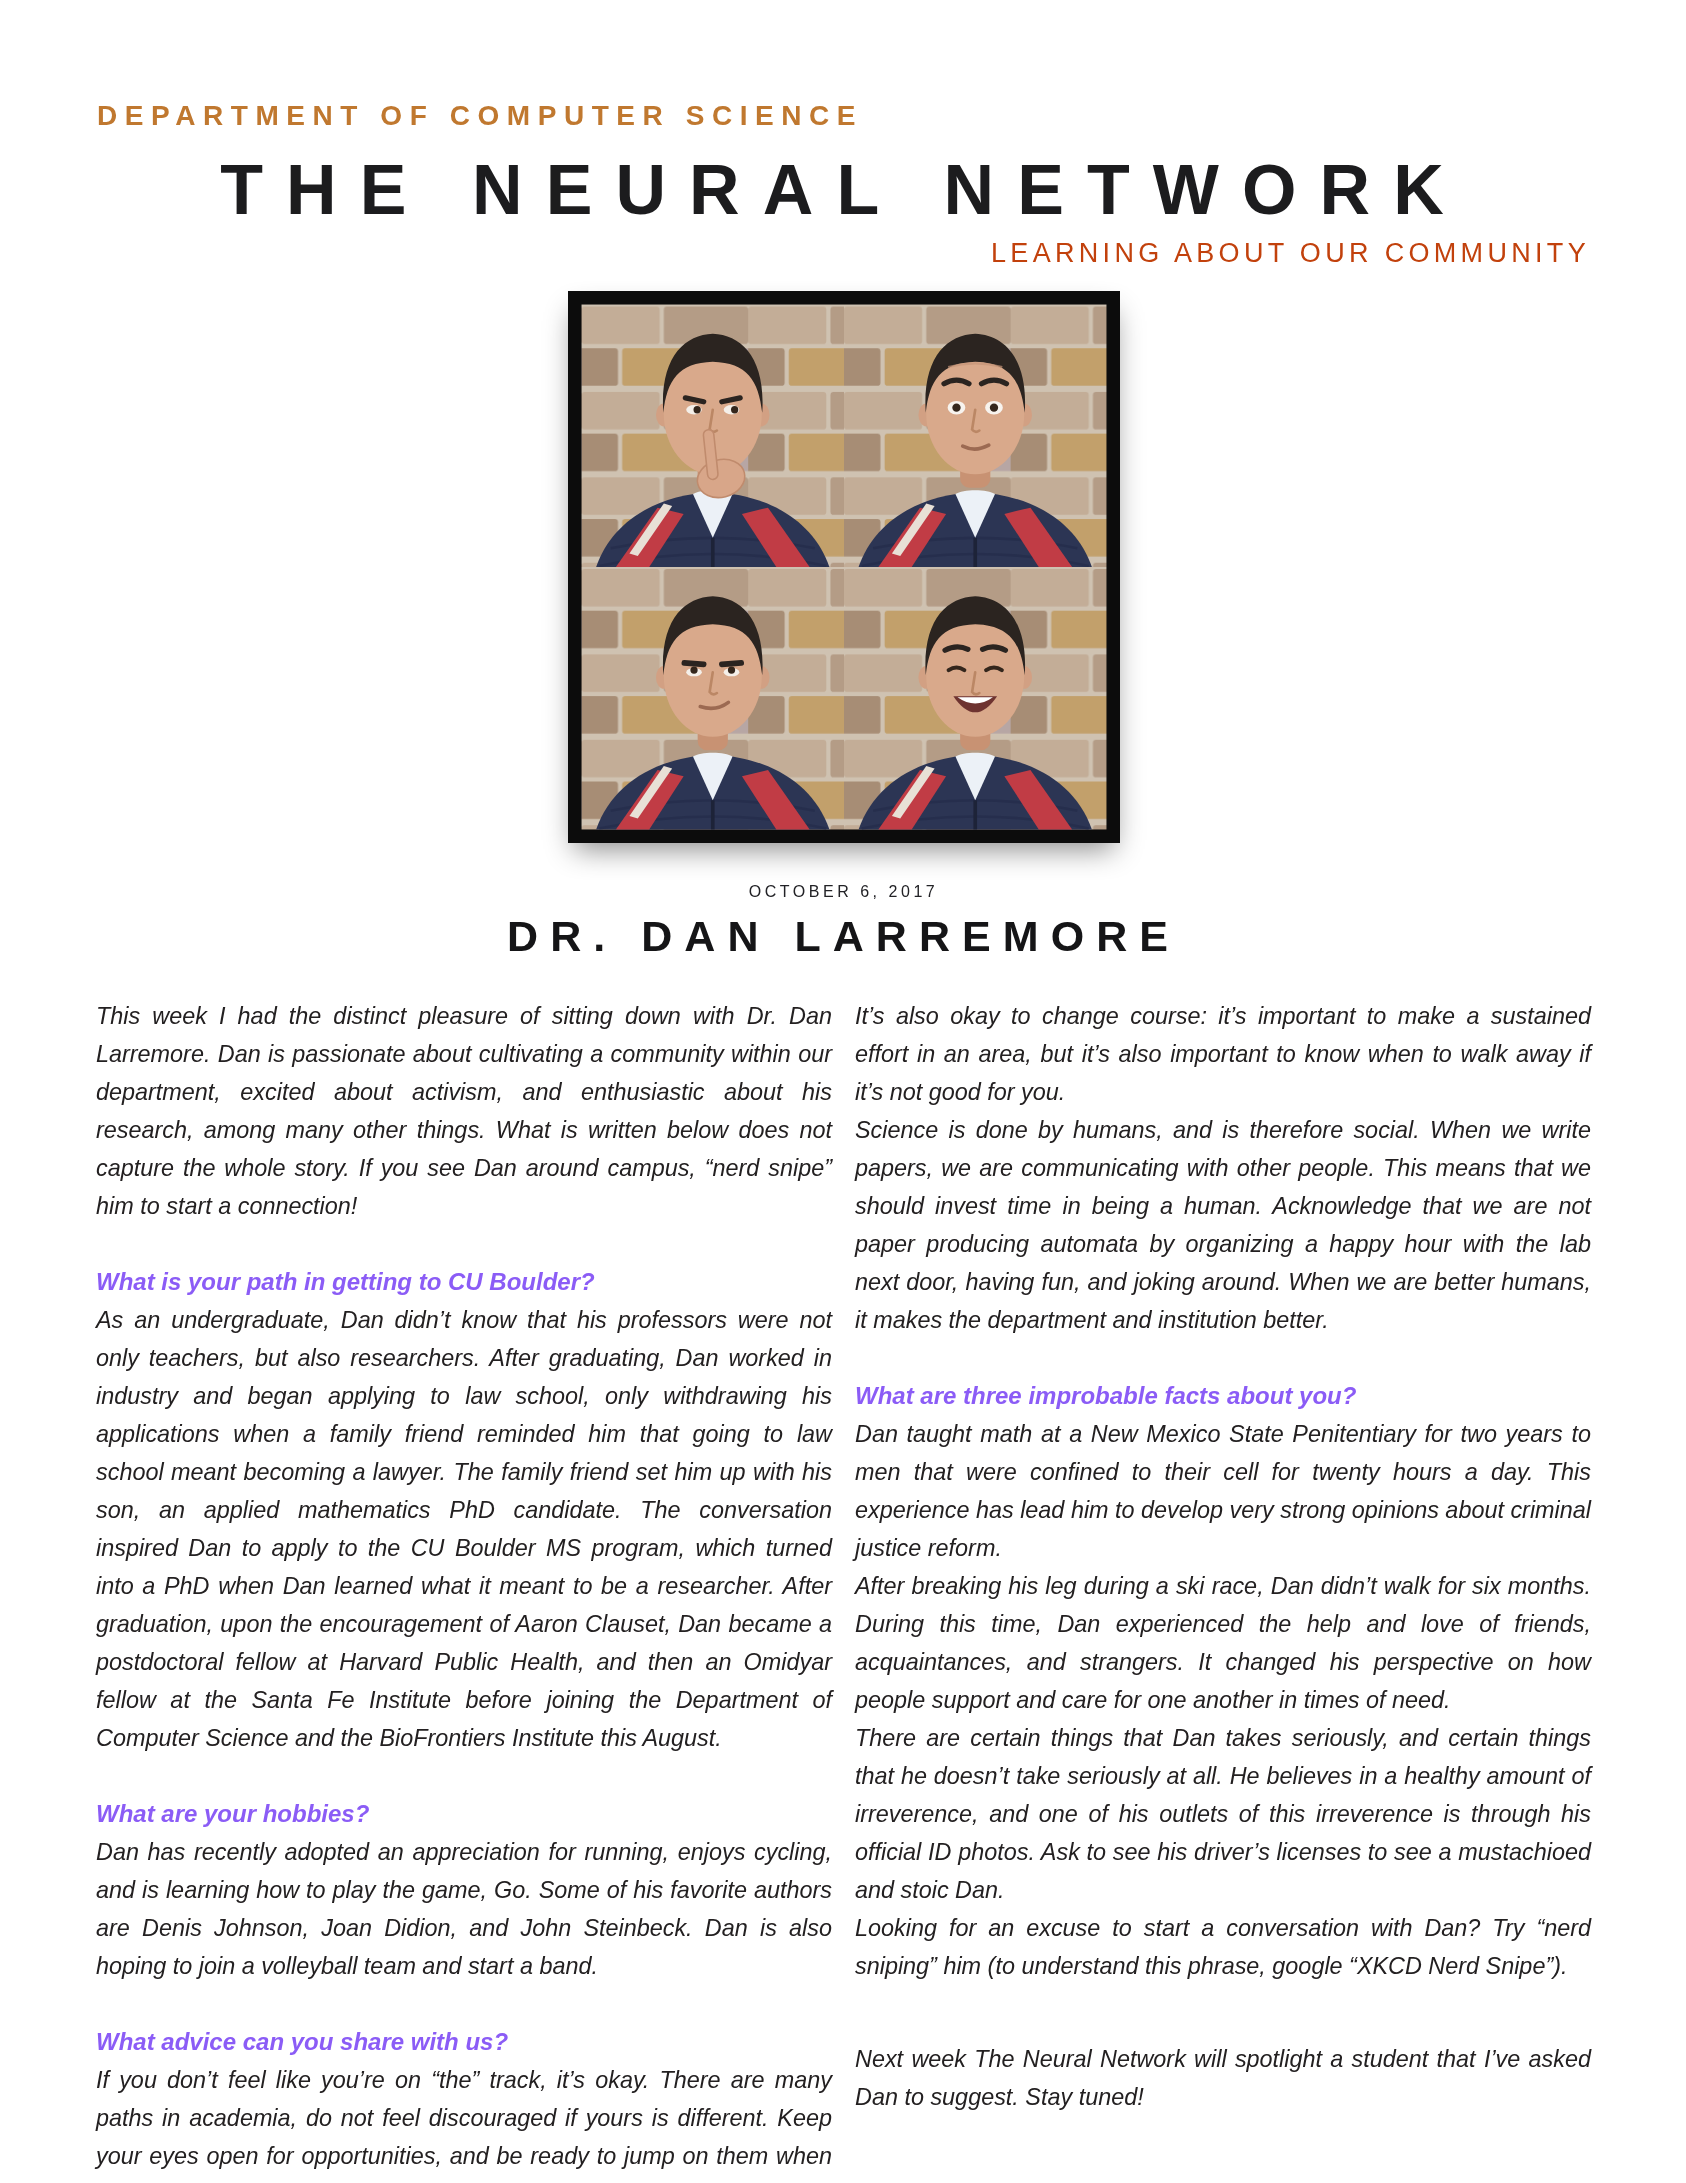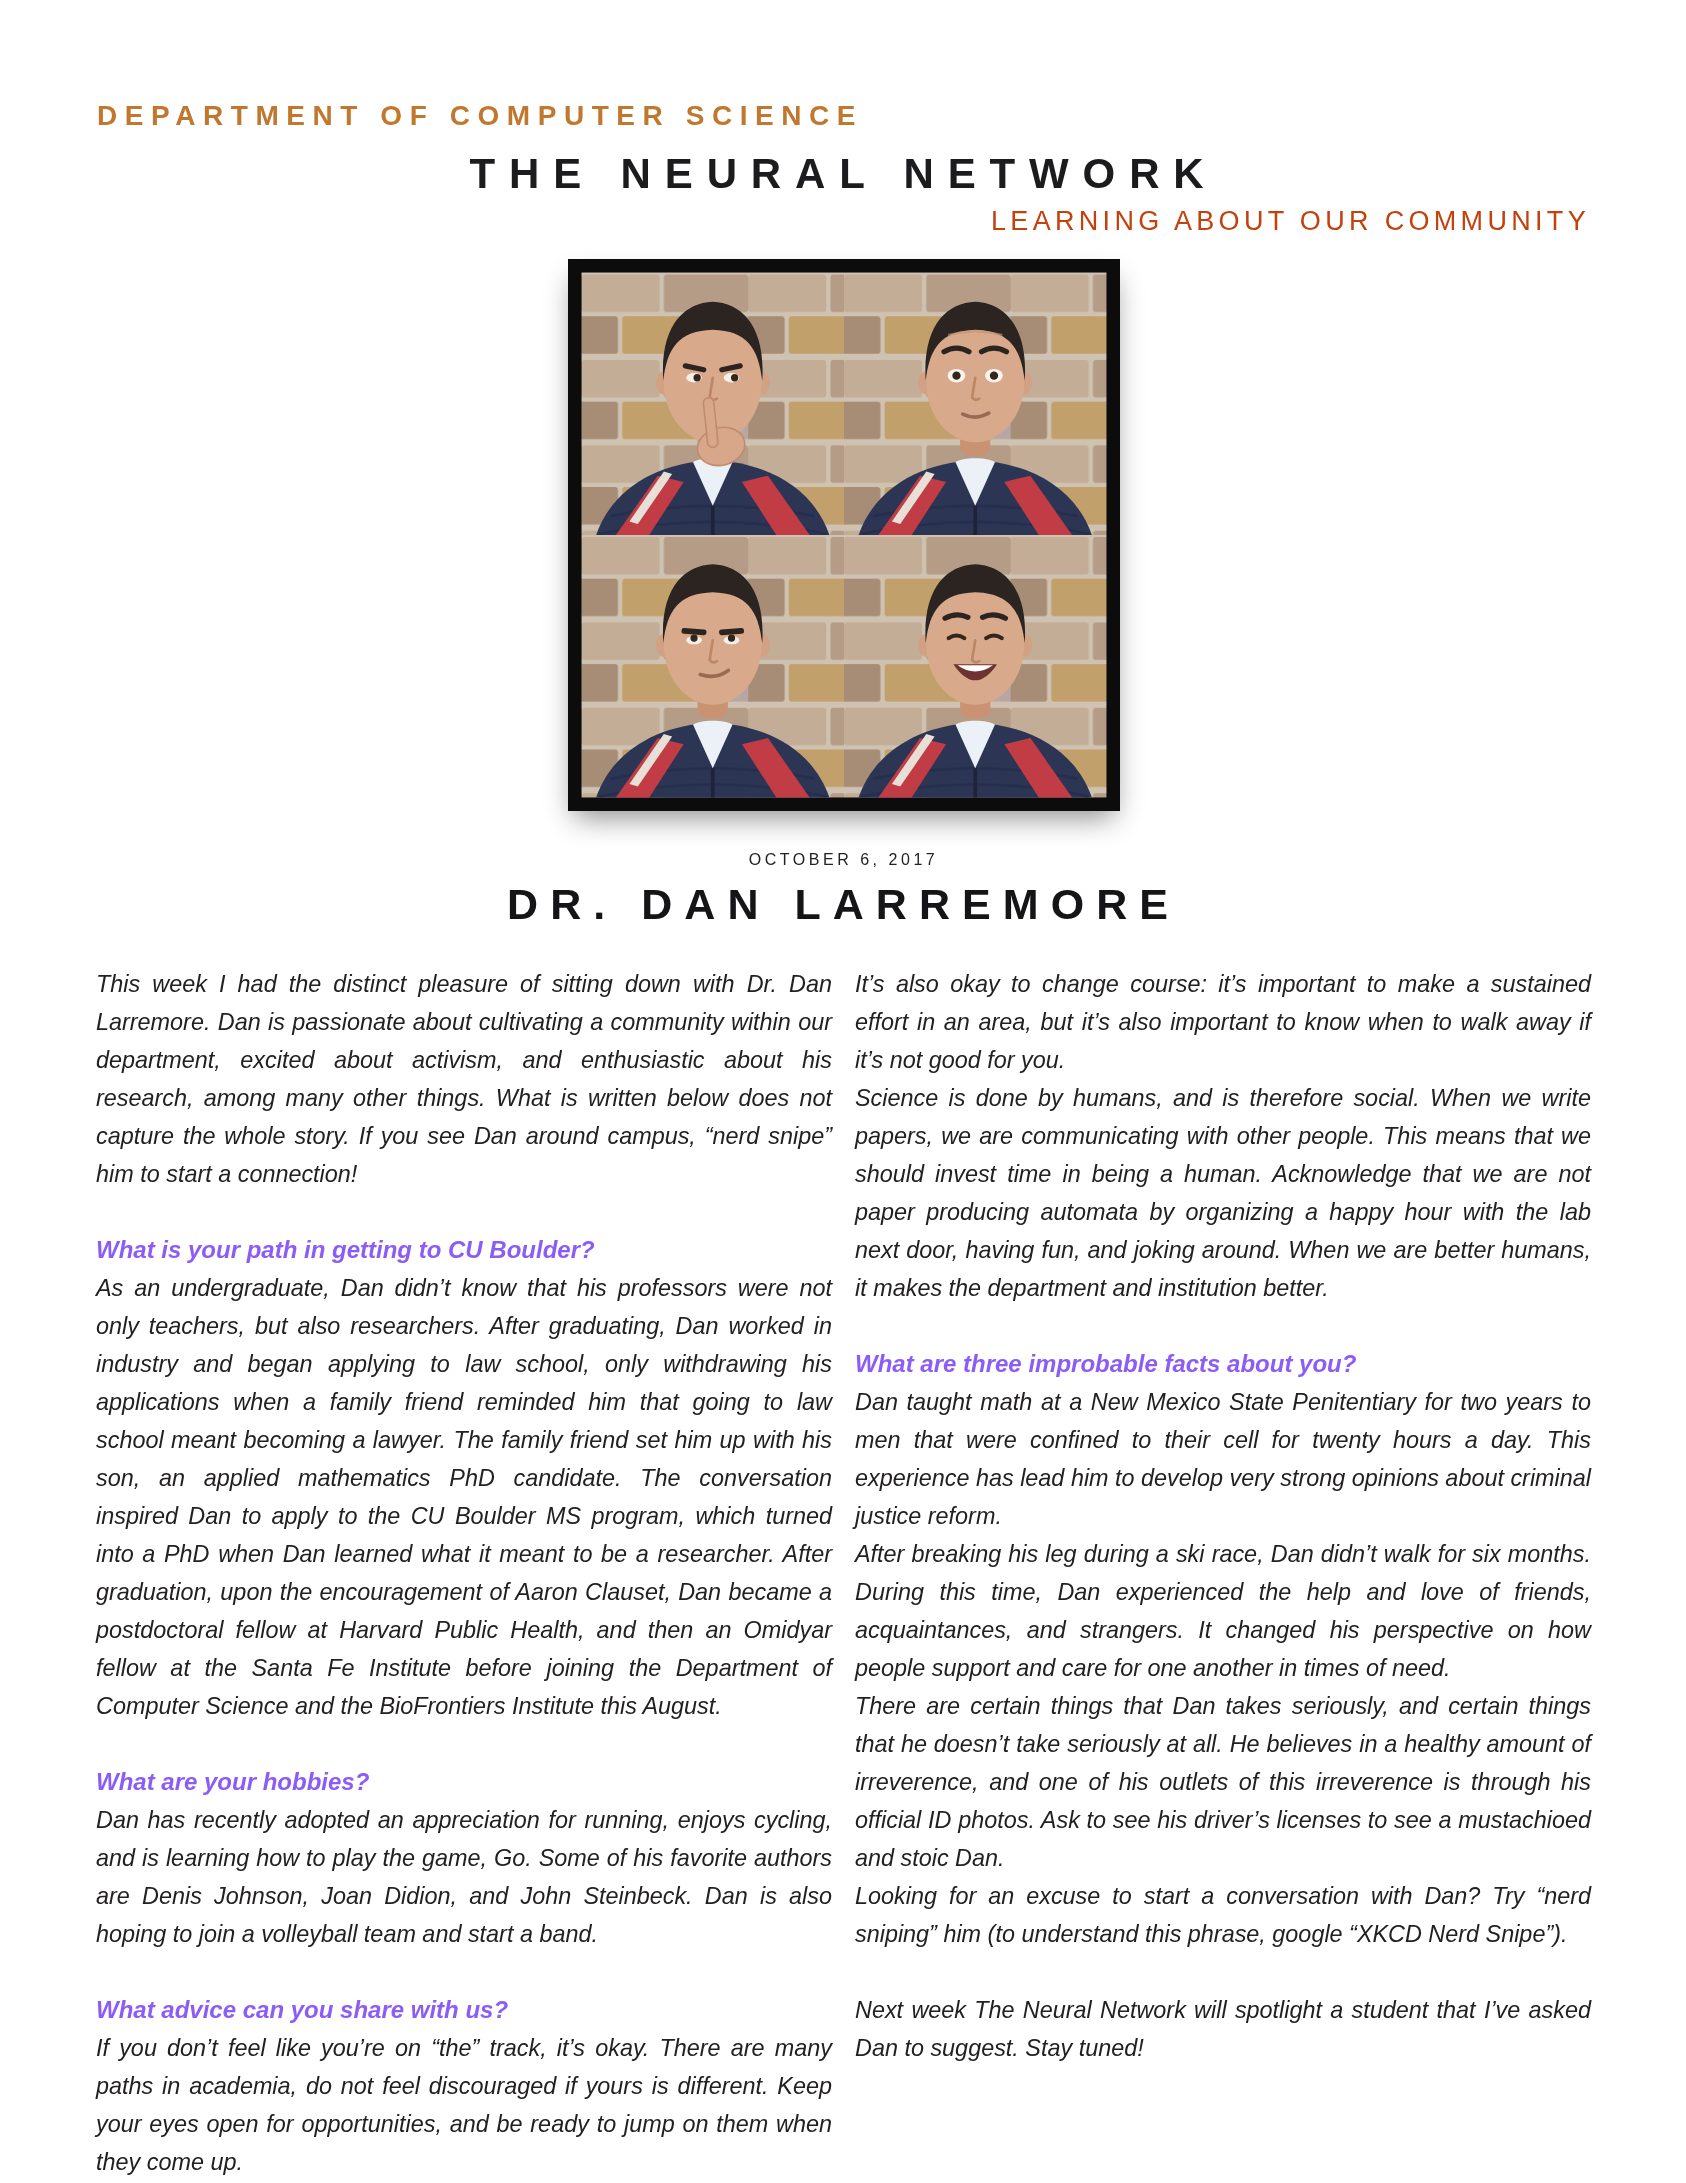--- a/index.html
+++ b/index.html
@@ -14,21 +14,21 @@
   
   .kicker{
     margin:100px 97px 0 97px;
     font-size:28px;font-weight:700;
     letter-spacing:0.27em;
     color:#c0782f;
   }
   .title{
     margin:17.7px 63px 0 63px;
     text-align:center;
-    font-size:42px;font-weight:700;
+    font-size:70px;font-weight:700;
     letter-spacing:0.33em;
     color:#1c1c1e;
     white-space:nowrap;
   }
   .tagline{
     margin:8.3px 97px 0 97px;
     text-align:right;
     font-size:27px;font-weight:400;
     letter-spacing:0.16em;
     color:#c2410c;
@@ -62,21 +62,21 @@
     margin:33px 96px 0 96px;
   }
   .col{
     flex:1 1 0;
     font-size:23.4px;
     line-height:38px;
     text-align:justify;
   }
   .col p{margin:0;font-style:italic;}
   p.intro,p.outro{font-style:italic;}
-  p.outro{margin-top:38px;}
+  p.outro{margin-top:55px;}
   .qa-heading{
     margin:38px 0 0 0;
     font-size:24px;
     font-weight:700;font-style:italic;
     line-height:38px;
     text-align:left;
     color:#8b5cf6;
   }
 </style>
 </head>

